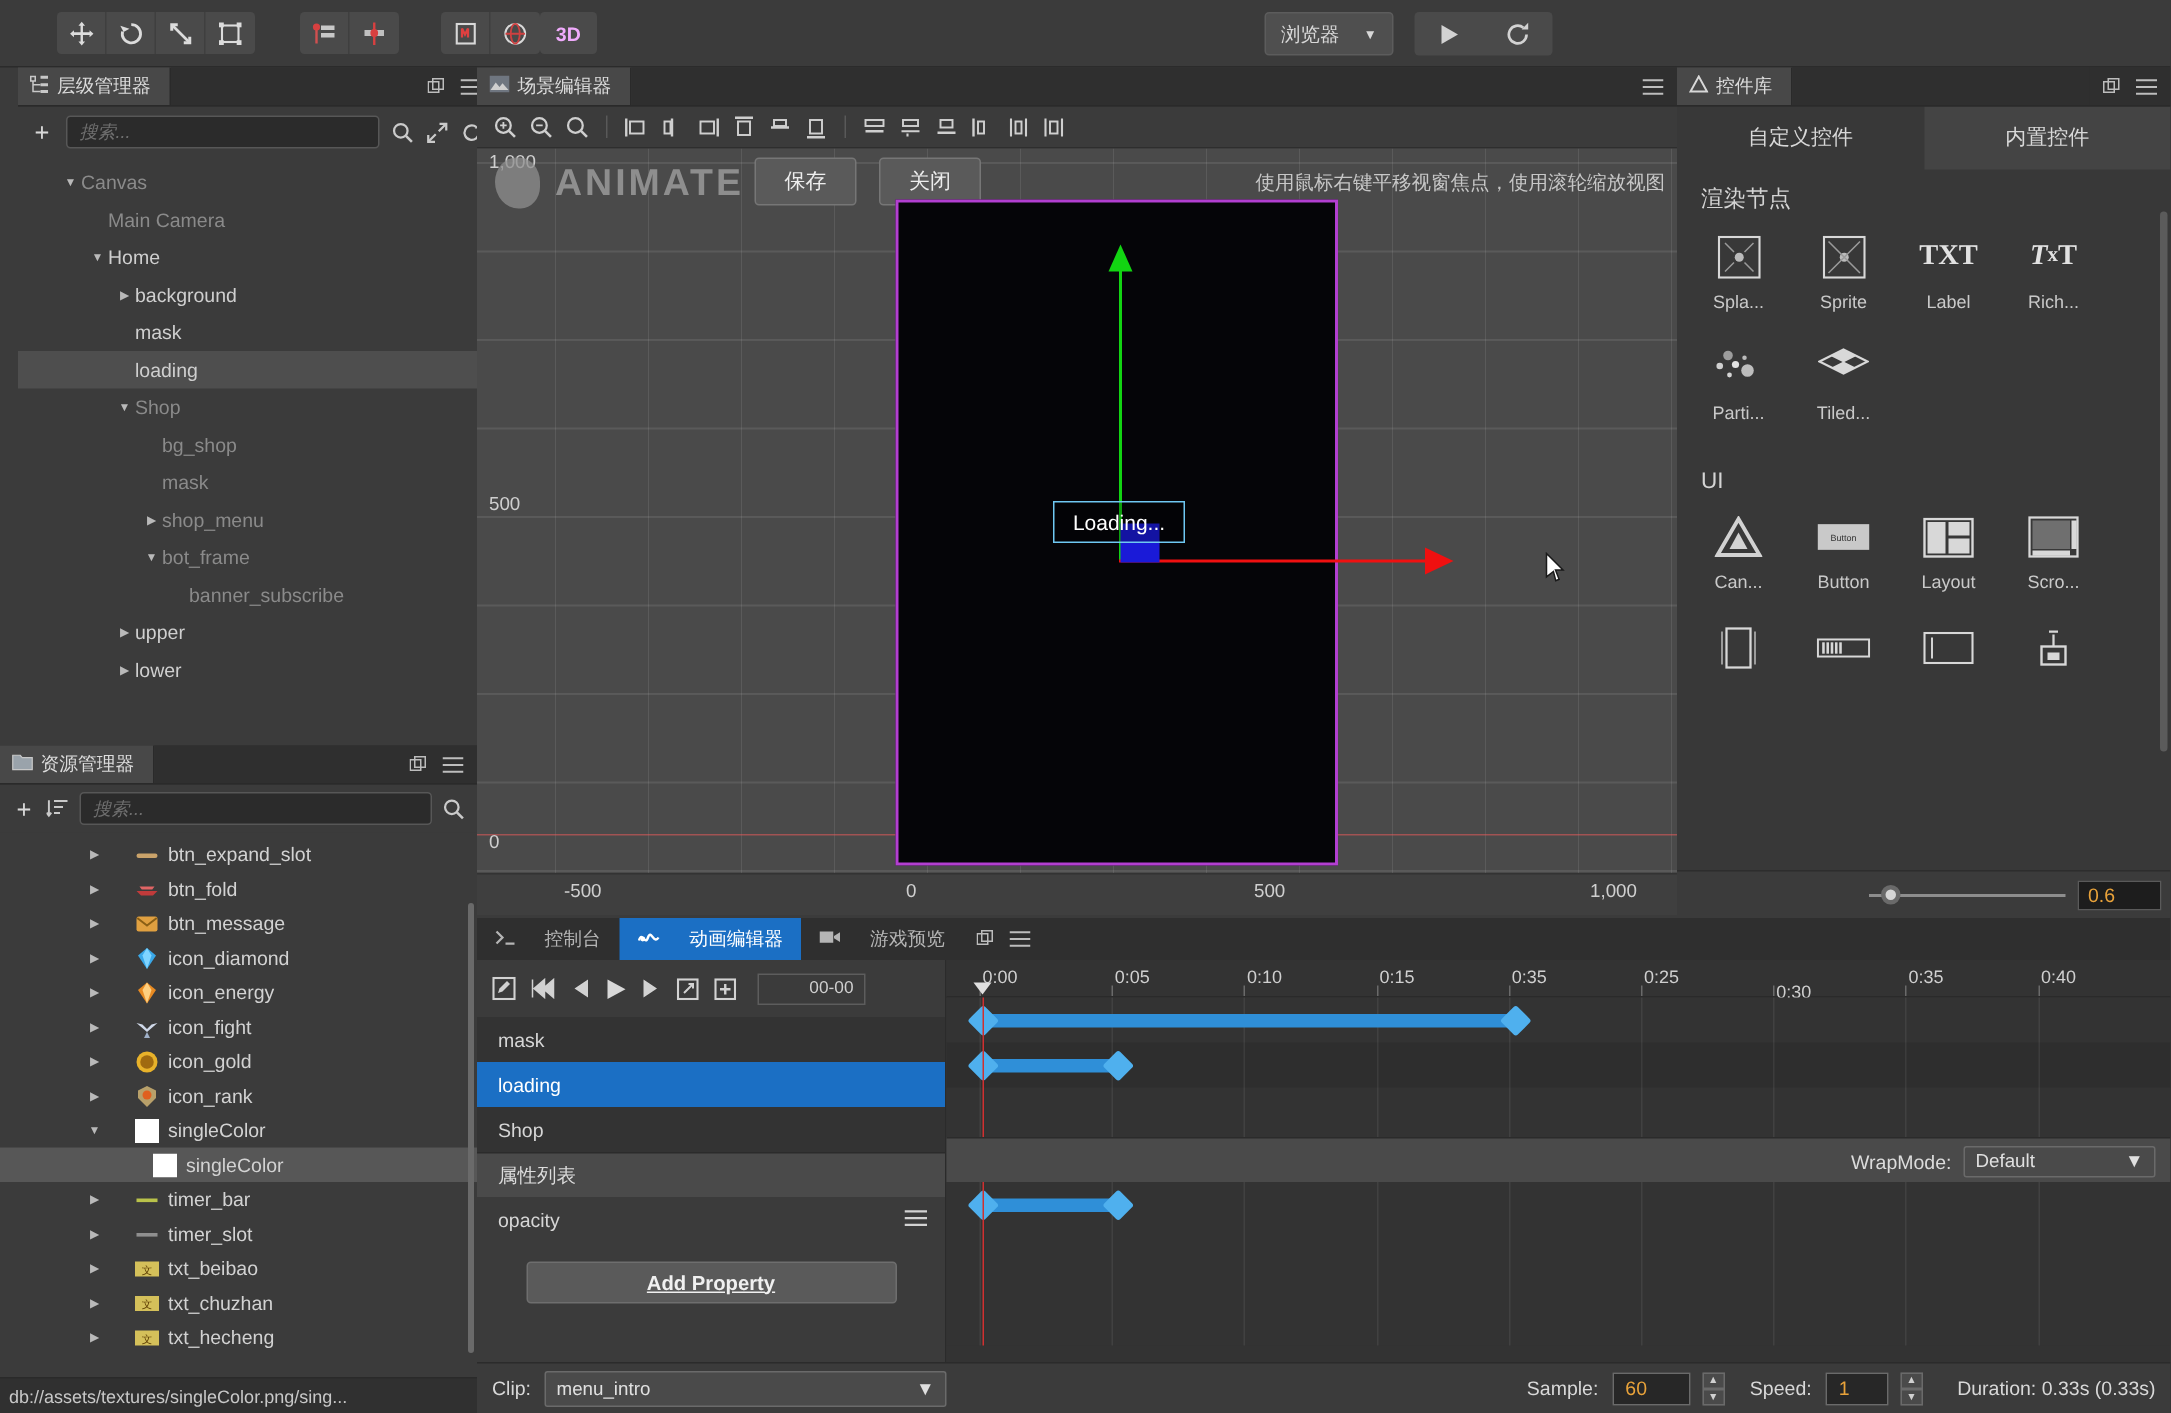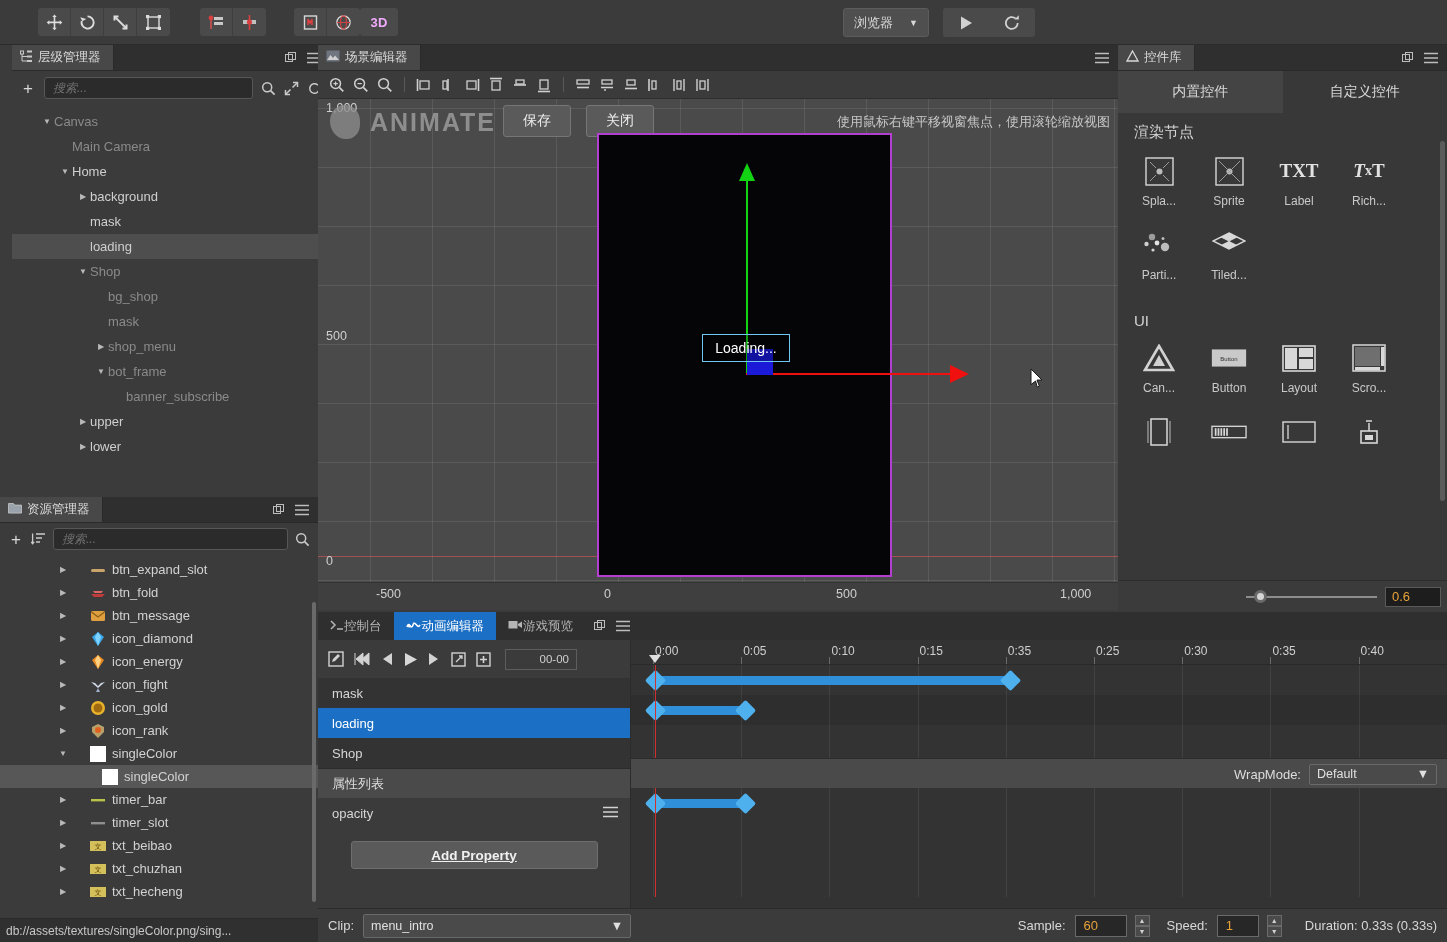--- a/index.html
+++ b/index.html
@@ -200,21 +200,21 @@
   }
   .slider-val {
     width: 56px; height: 20px; background: #1d1d1d; border: 1px solid #5a5a5a;
     color: #e8a23a; font-size: 13px; display: flex; align-items: center; padding-left: 6px;
   }
 
   
   #anim { left: 318px; top: 612px; width: 1129px; height: 330px; background: #3b3b3b; }
   .anim-head { height: 28px; background: #2f2f2f; display: flex; align-items: stretch; }
   .anim-tab {
-    display: flex; align-items: center; gap: 0; padding: 0 12px; font-size: 12.5px;
+    display: flex; align-items: center; gap: 19px; padding: 0 12px; font-size: 12.5px;
     color: #b5b5b5; background: #2f2f2f; cursor: pointer;
   }
   .anim-tab.active { background: #1b6fc4; color: #ffffff; }
   .anim-body { display: flex; height: 302px; }
   .anim-left { width: 313px; background: #3b3b3b; border-right: 1px solid #2b2b2b; position: relative; }
   .anim-right { flex: 1; background: #333333; position: relative; }
   .ctrl-row { height: 38px; display: flex; align-items: center; gap: 10px; padding: 0 10px; }
   .cbtn { color: #d2d2d2; cursor: pointer; display: flex; align-items: center; }
   .time-field {
     margin-left: 4px; width: 72px; height: 21px; background: #3b3b3b; border: 1px solid #5d5d5d;
@@ -874,22 +874,22 @@
         </span>
         <span class="hicon">
           <svg width="14" height="12" viewBox="0 0 14 12">
               <path d="M0 1.5h14M0 6h14M0 10.5h14" stroke="#bdbdbd" stroke-width="1.4"></path>
             </svg>
         </span>
       </div>
     </div>
 
     <div class="wtabs">
+      <div class="wtab">自定义控件</div>
       <div class="wtab active">内置控件</div>
-      <div class="wtab">自定义控件</div>
     </div>
 
     <div class="wsec">渲染节点</div>
     <div class="wgrid">
       <div class="witem">
         <div class="wicon">
           <svg width="31" height="31" viewBox="0 0 31 31">
               <rect x="2" y="2" width="27" height="27" fill="none" stroke="#d8d8d8" stroke-width="1.4"></rect>
               <circle cx="15.5" cy="15.5" r="3" fill="#bbb"></circle>
               <path d="M6 6l6 6M25 6l-6 6M6 25l6-6M25 25l-6-6" stroke="#9a9a9a" stroke-width="1"></path>
@@ -1162,21 +1162,21 @@
             <div class="tick" style="left: 112.2px;">0:05</div>
             <div class="tickline" style="left: 110.2px;"></div>
             <div class="tick" style="left: 200.4px;">0:10</div>
             <div class="tickline" style="left: 198.4px;"></div>
             <div class="tick" style="left: 288.6px;">0:15</div>
             <div class="tickline" style="left: 286.6px;"></div>
             <div class="tick" style="left: 376.8px;">0:35</div>
             <div class="tickline" style="left: 374.8px;"></div>
             <div class="tick" style="left: 465px;">0:25</div>
             <div class="tickline" style="left: 463px;"></div>
-            <div class="tick" style="left: 553.2px;">0:30</div>
+            <div class="tick" style="left: 553.2px; margin-top: 10px;">0:30</div>
             <div class="tickline" style="left: 551.2px;"></div>
             <div class="tick" style="left: 641.4px;">0:35</div>
             <div class="tickline" style="left: 639.4px;"></div>
             <div class="tick" style="left: 729.6px;">0:40</div>
             <div class="tickline" style="left: 727.6px;"></div>
             <div class="playhead-knob" style="left: 18px; top: 15px;"></div>
           </div>
 
         <div class="track-area" id="track-area" style="height:93px;">
             <div class="track-lane" style="top: 0px; height: 30px;"></div>

